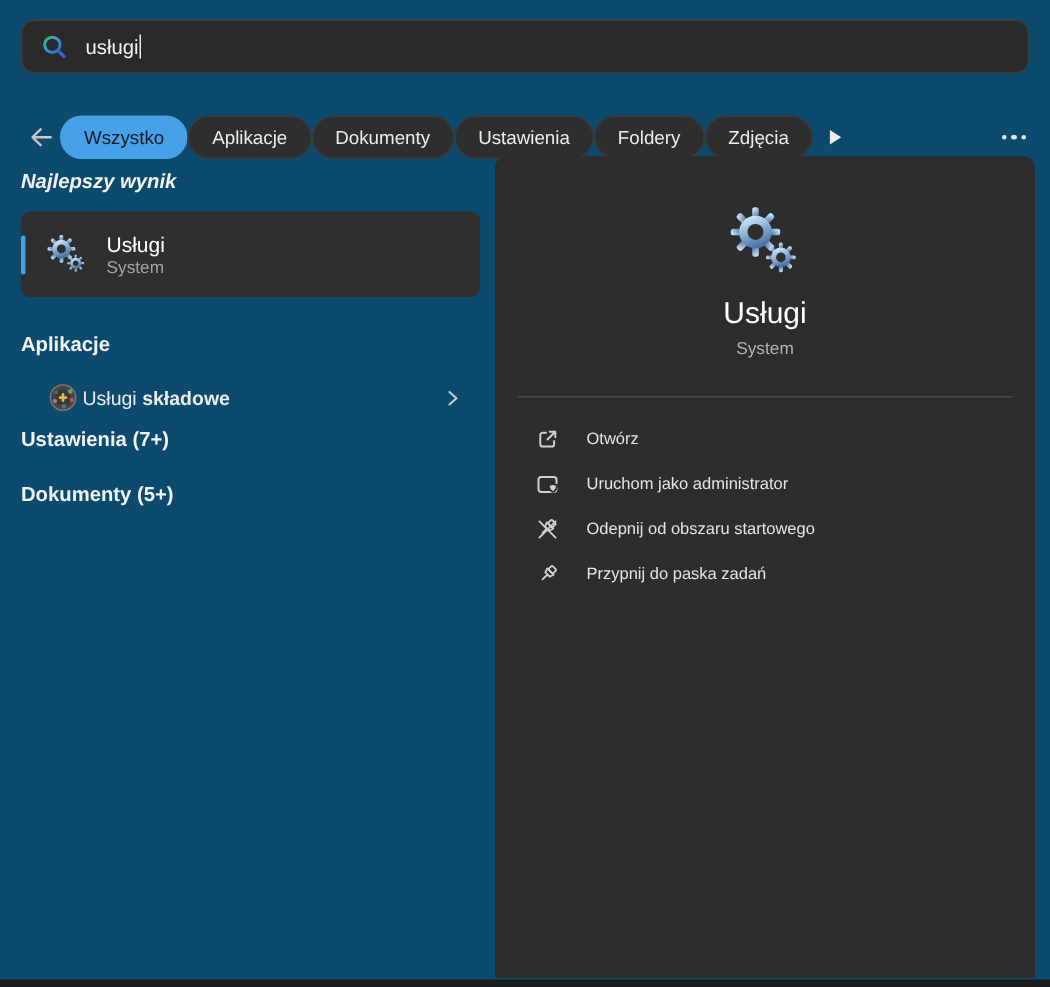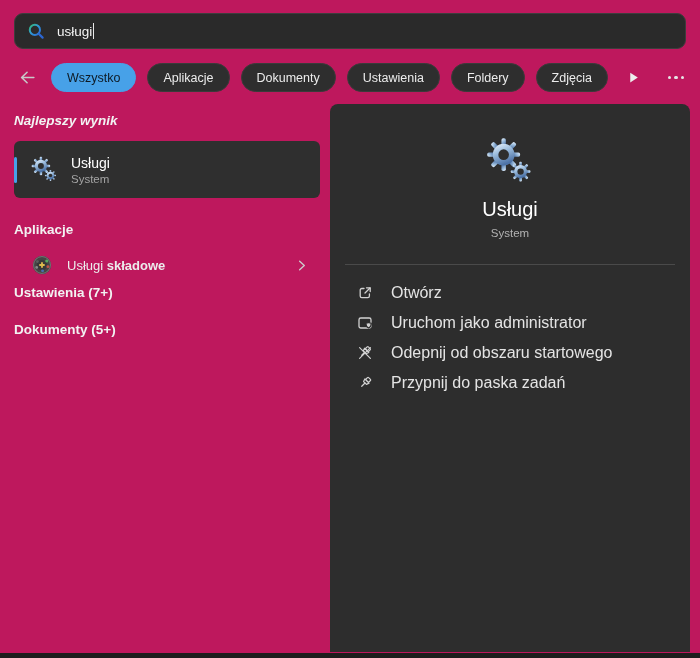--- a/index.html
+++ b/index.html
@@ -1,34 +1,34 @@
 <!DOCTYPE html>
 <html><head>
 <meta charset="utf-8">
 <style>
   * { box-sizing: border-box; margin: 0; padding: 0; }
   html,body { background:#181818; }
   body { font-family: "Liberation Sans", sans-serif; }
   .window {
     position: relative; width: 700px; height: 658px;
-    background: #be185d; overflow: hidden; color: #f0f0f0;
+    background: #0c4a6e; overflow: hidden; color: #f0f0f0;
   }
   
   .searchbox {
     position: absolute; left: 14px; top: 13px; width: 672px; height: 36px;
     background: #2a2a2a; border: 1px solid #3d3d3d; border-radius: 9px;
     display: flex; align-items: center; padding: 0 12px;
   }
   .searchbox .mag { width: 19px; height: 19px; flex: 0 0 auto; }
   .search-text { margin-left: 11px; font-size: 13.5px; color: #f4f4f4; }
   .caret { display:inline-block; width:1px; height:16px; background:#e8e8e8; vertical-align:-3px; margin-left:1px; }
   
   .filterbar {
-    position: absolute; left: 14px; top: 62px; right: 14px; height: 31px;
-    display: flex; align-items: center; gap: 11px;
+    position: absolute; left: 14px; top: 76px; right: 14px; height: 31px;
+    display: flex; align-items: center; 
   }
   .backbtn { width: 26px; height: 26px; display:flex; align-items:center; justify-content:center; flex:0 0 auto; }
   .pill {
     height: 29px; padding: 0 15px; border-radius: 15px;
     background: #2e2e2e; border: 1px solid #3a3a3a; color: #ececec;
     font-size: 12.5px; display: flex; align-items: center; white-space: nowrap;
   }
   .pill.active { background: var(--accent); border-color: var(--accent); color: #0e1a24; font-weight: 400; }
   .more-tabs { width: 22px; height: 22px; display:flex; align-items:center; justify-content:center; margin-left: 4px; }
   .spacer { flex: 1; }
@@ -44,21 +44,21 @@
   }
   .accent-bar {
     position: absolute; left: 0px; top: 50%; transform: translateY(-50%);
     width: 3px; height: 26px; border-radius: 2px; background: var(--accent);
   }
   .best-title { font-size: 14px; color: #ffffff; }
   .best-sub { font-size: 11.5px; color: #a4a4a4; margin-top: 2px; }
   .sec-header.h-apps { margin-top: 24px; }
   .app-row {
     margin-top: 8px; height: 40px; display: flex; align-items: center;
-    padding-left: 17px; gap: 14px; border-radius: 6px;
+    padding-left: 17px; gap: 2px; border-radius: 6px;
   }
   .app-label { font-size: 13px; color: #ececec; }
   .app-label b { font-weight: bold; }
   .app-row .chev { margin-left: auto; margin-right: 12px; }
   .sec-header.h-set { }
   .sec-header.h-doc { margin-top: 22px; }
   
   .preview {
     position: absolute; left: 330px; top: 104px; width: 360px; height: 548px;
     background: #2d2d2d; border-radius: 8px 8px 0 0;
@@ -66,21 +66,21 @@
   }
   .preview .big-icon { margin-top: 33px; width: 48px; height: 48px; }
   .pv-title { margin-top: 13px; font-size: 20px; color: #ffffff; }
   .pv-sub { margin-top: 6px; font-size: 11.5px; color: #b2b2b2; }
   .pv-divider { margin-top: 25px; width: 330px; height: 1px; background: #4a4a4a; }
   .actions { margin-top: 13px; width: 100%; }
   .action-row {
     height: 30px; display: flex; align-items: center; gap: 18px; padding-left: 26px;
   }
   .action-row .aicon { width: 17px; height: 17px; flex: 0 0 auto; display:flex; align-items:center; justify-content:center; }
-  .action-label { font-size: 16px; color: #e4e4e4; }
+  .action-label { font-size: 11px; color: #e4e4e4; }
   
   .bottom-strip { position:absolute; left:0; right:0; bottom:0; height:5px; background:#1d1d1d; }
   svg { display:block; }
 </style>
 </head>
 <body>
 
 <div class="window" style="--accent:#47a1e8;">
 
   <svg width="0" height="0" style="position:absolute">

